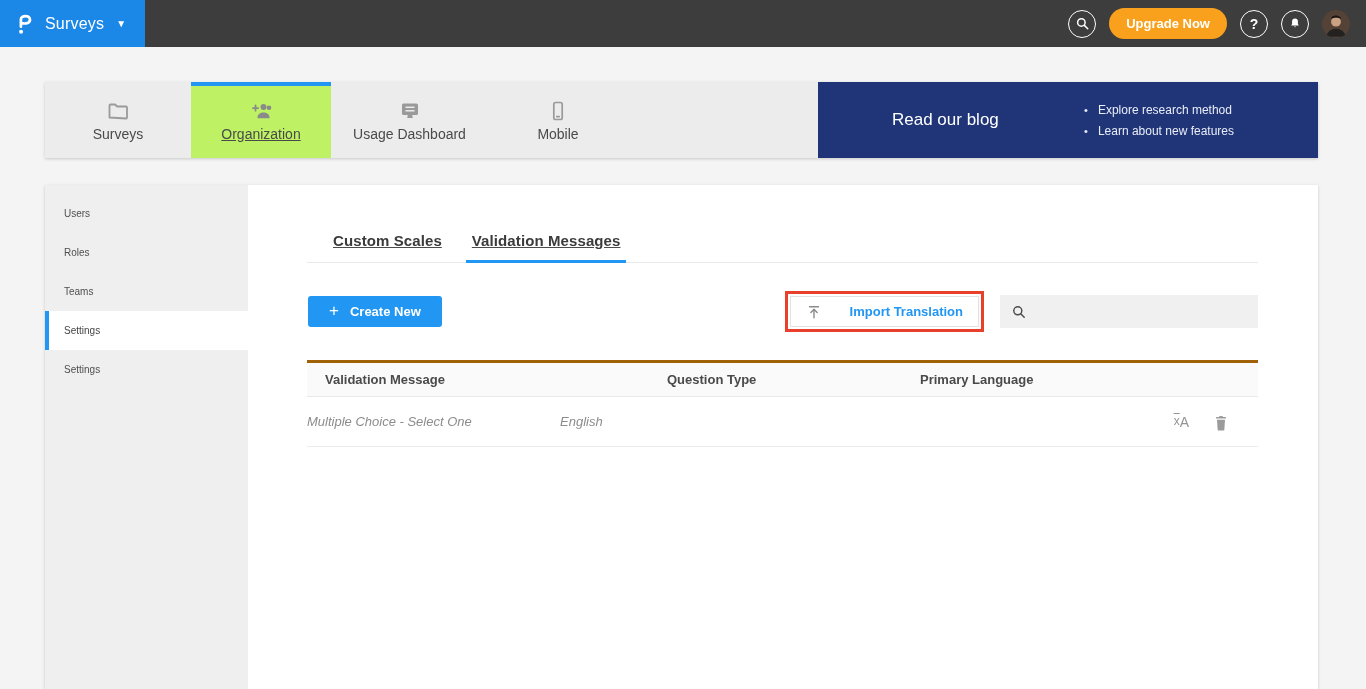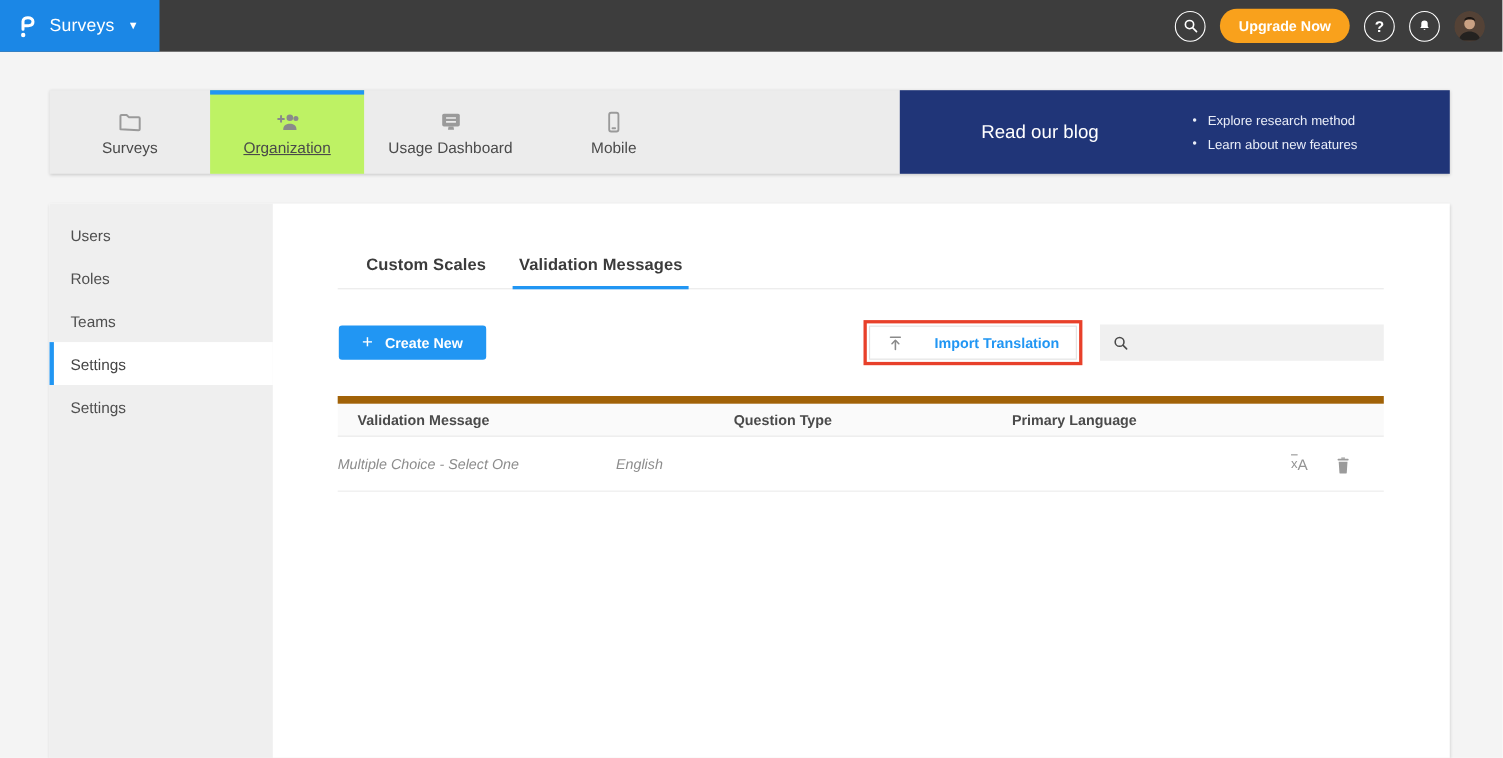--- a/index.html
+++ b/index.html
@@ -61,30 +61,30 @@
   .bullet-line .dot { font-size:11px; }
 
   
   .main-card {
     position:absolute; left:45px; top:185px; width:1273px; height:504px;
     background:#fff; box-shadow:0 1px 3px rgba(0,0,0,.18); display:flex;
   }
   .side { width:203px; background:#efefef; padding-top:9px; flex:0 0 auto; }
   .side-item {
     height:39px; display:flex; align-items:center; padding-left:19px;
-    font-size:14px; color:#4f4f4f; cursor:pointer; position:relative;
+    font-size:10px; color:#4f4f4f; cursor:pointer; position:relative;
   }
   .side-item.active { background:#fff; color:#454545; }
   .side-item.active::before {
     content:""; position:absolute; left:0; top:0; bottom:0; width:4px; background:#2196f3;
   }
   .content { flex:1; padding:0 60px 0 59px; }
 
   .content-tabs { margin-top:47px; display:flex; gap:28px; border-bottom:1px solid #e9e9e9; }
-  .content-tabs { padding-left:25px; }
+  .content-tabs { padding-left:25px;text-decoration:underline; }
   .ctab {
     font-size:15px; color:#3b3b3b; padding:0 1px 13px 1px; cursor:pointer; position:relative;
     font-weight:bold; letter-spacing:.1px;
   }
   .ctab { font-weight:600; }
   .ctab.active::after {
     content:""; position:absolute; left:-5px; right:-5px; bottom:-1px; height:3px; background:#2196f3;
   }
 
   .toolbar { margin-top:28px; display:flex; align-items:center; justify-content:space-between; height:41px; }
@@ -109,21 +109,21 @@
   }
   .search-box input {
     border:none; background:transparent; outline:none; flex:1; height:100%;
     font-family:inherit; font-size:13px; color:#4a4a4a;
   }
 
   
   .table { margin-top:28px; }
   .t-head {
     display:flex; align-items:center; height:37px; background:#fafafa;
-    border-top:7px solid #a16207; border-bottom:1px solid #e9e9e9;
+    border-top:3px solid #a16207; border-bottom:1px solid #e9e9e9;
     font-size:13px; font-weight:bold; color:#4a4a4a;justify-content:center;
   }
   .t-row {
     display:flex; align-items:center; height:50px; border-bottom:1px solid #ececec;
     font-size:13px;
   }
   .col-msg  { flex:0 0 360px; padding-left:18px; }
   .col-type { flex:0 0 253px; }
   .col-lang { flex:1; }
   .col-actions { flex:0 0 120px; display:flex; align-items:center; justify-content:flex-end; gap:24px; padding-right:29px; }

